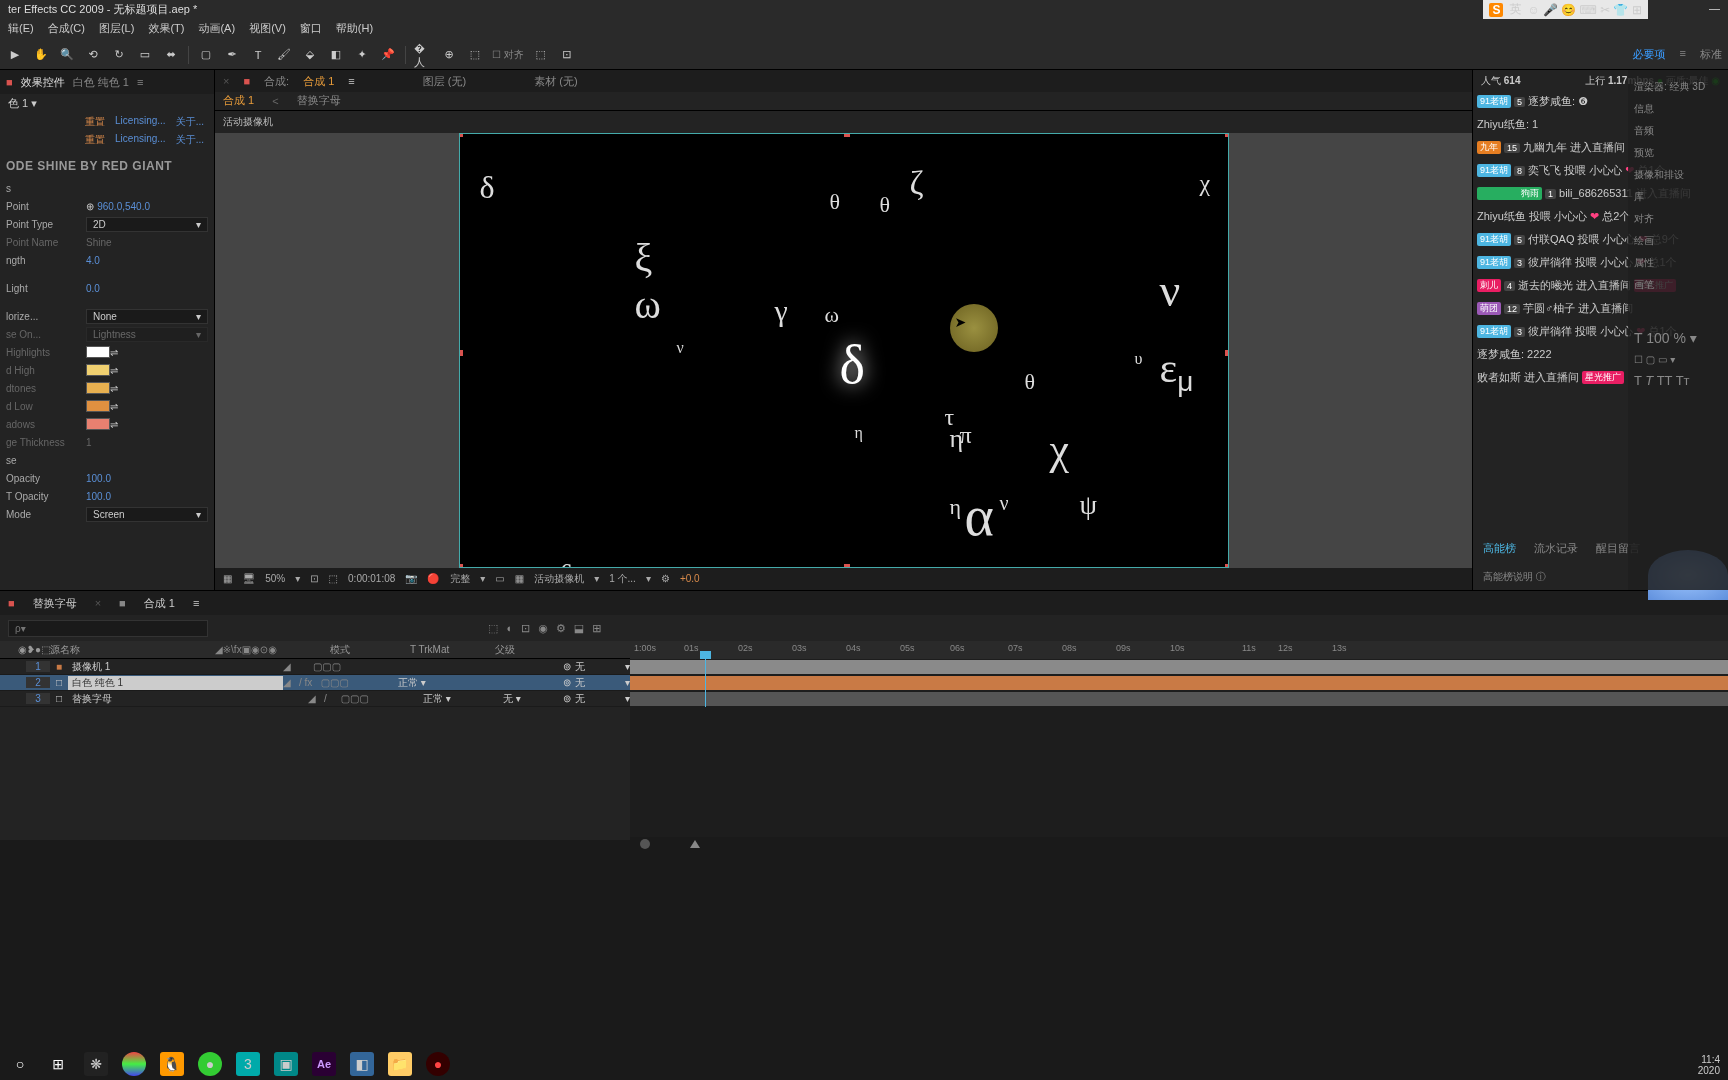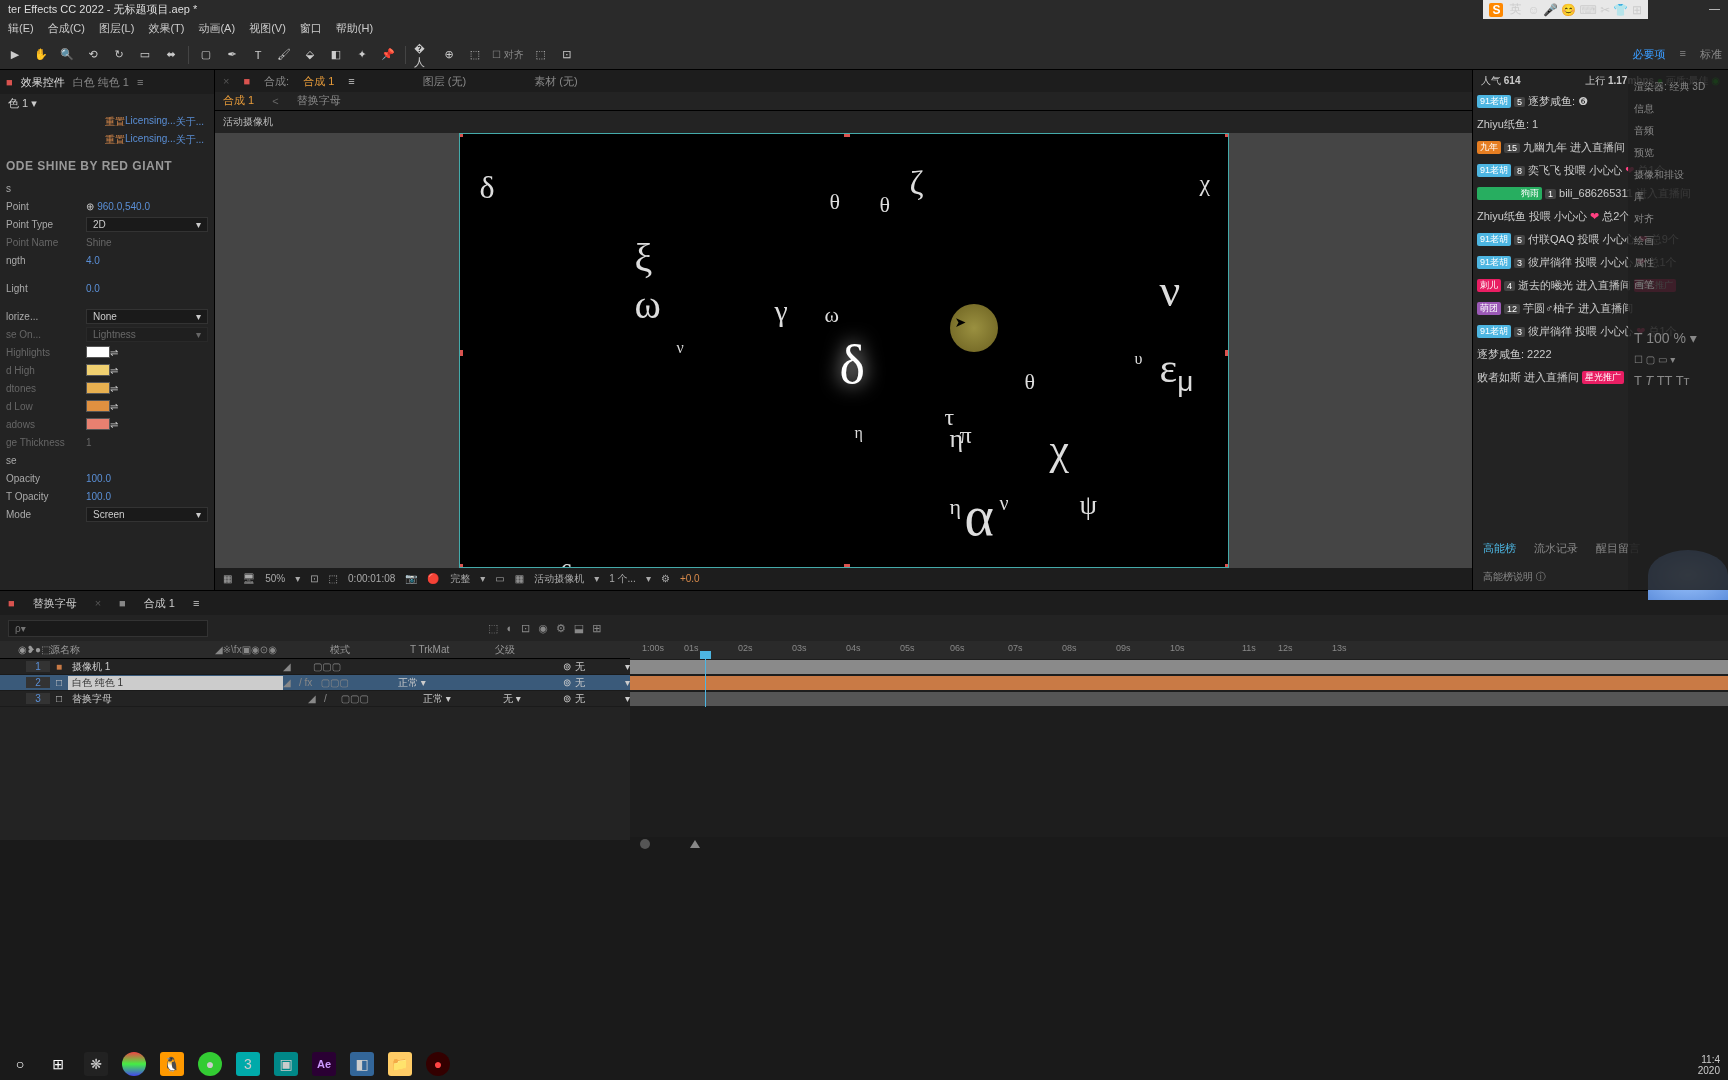--- a/index.html
+++ b/index.html
@@ -10,21 +10,21 @@
 .toolbar{background:#2a2a2a;height:30px;border-bottom:1px solid #000;display:flex;align-items:center;padding:0 6px;gap:8px;}
 .tool-icon{width:18px;height:18px;display:inline-flex;align-items:center;justify-content:center;color:#ccc;cursor:pointer;}
 .tool-sep{width:1px;height:18px;background:#444;}
 .toolbar-right{margin-left:auto;display:flex;gap:14px;color:#888;}
 .toolbar-right .active{color:#3a9cff;}
 .main-row{display:flex;height:520px;}
 .left-panel{width:215px;background:#232323;border-right:1px solid #000;display:flex;flex-direction:column;}
 .panel-tabs{background:#1d1d1d;height:24px;display:flex;align-items:center;padding:0 6px;gap:8px;font-size:11px;}
 .panel-tabs .tab{color:#888;}
 .panel-tabs .tab.active{color:#ddd;}
-.license-row{display:flex;justify-content:flex-end;padding:2px 10px;font-size:10px;}
+.license-row{display:flex;justify-content:flex-end;gap:10px;padding:2px 10px;font-size:10px;}
 .license-row a{color:#5a8fd6;text-decoration:none;}
 .license-row .reset{color:#d98a4a;}
 .shine-header{padding:10px 6px 6px;color:#999;font-size:12px;font-weight:bold;letter-spacing:0.5px;}
 .prop-row{display:flex;align-items:center;padding:2px 6px;height:18px;font-size:10px;}
 .prop-label{flex:0 0 80px;color:#aaa;}
 .prop-val{color:#d98a4a;}
 .prop-val.blue{color:#5a8fd6;}
 .dropdown{background:#1a1a1a;border:1px solid #333;padding:1px 6px;flex:1;color:#ccc;display:flex;justify-content:space-between;text-align:center;}
 .swatch{width:24px;height:12px;border:1px solid #555;}
 .center-panel{flex:1;background:#232323;display:flex;flex-direction:column;}
@@ -90,21 +90,21 @@
 .task-icon{width:24px;height:24px;border-radius:3px;display:flex;align-items:center;justify-content:center;font-size:14px;}
 .ime-bar{position:absolute;top:0;right:80px;display:flex;gap:6px;align-items:center;background:#e8e8e8;padding:1px 6px;font-size:12px;}
 .ime-bar .s{background:#ff8800;color:#fff;padding:0 3px;border-radius:2px;font-weight:bold;}
 .clock{position:absolute;bottom:4px;right:8px;color:#ccc;font-size:10px;text-align:right;}
 .fx-row{display:flex;align-items:center;gap:6px;color:#888;font-size:10px;}
 </style>
 </head>
 <body>
 
 <div class="titlebar">
-  <span>ter Effects CC 2022 - 无标题项目.aep *</span>
+  <span>ter Effects CC 2009 - 无标题项目.aep *</span>
   <span>—</span>
 </div>
 
 <div class="ime-bar">
   <span class="s">S</span>
   <span>英</span>
   <span>☺ 🎤 😊 ⌨ ✂ 👕 ⊞</span>
 </div>
 
 <div class="menubar">
@@ -441,21 +441,21 @@
         <span style="width:50px;padding-left:18px;">◉❥●⬚</span>
         <span style="width:165px;">源名称</span>
         <span style="width:115px;" class="fx-row">◢※\fx▣◉⊙◉</span>
         <span style="width:80px;">模式</span>
         <span style="width:85px;">T  TrkMat</span>
         <span style="width:90px;">父级</span>
       </div>
     </div>
     <div class="tl-right">
       <div class="time-ruler" id="time-ruler">
-          <span class="time-tick" style="left: 12px;">1:00s</span>
+          <span class="time-tick" style="left: 4px;">1:00s</span>
           <span class="time-tick" style="left: 54px;">01s</span>
           <span class="time-tick" style="left: 108px;">02s</span>
           <span class="time-tick" style="left: 162px;">03s</span>
           <span class="time-tick" style="left: 216px;">04s</span>
           <span class="time-tick" style="left: 270px;">05s</span>
           <span class="time-tick" style="left: 320px;">06s</span>
           <span class="time-tick" style="left: 378px;">07s</span>
           <span class="time-tick" style="left: 432px;">08s</span>
           <span class="time-tick" style="left: 486px;">09s</span>
           <span class="time-tick" style="left: 540px;">10s</span>

